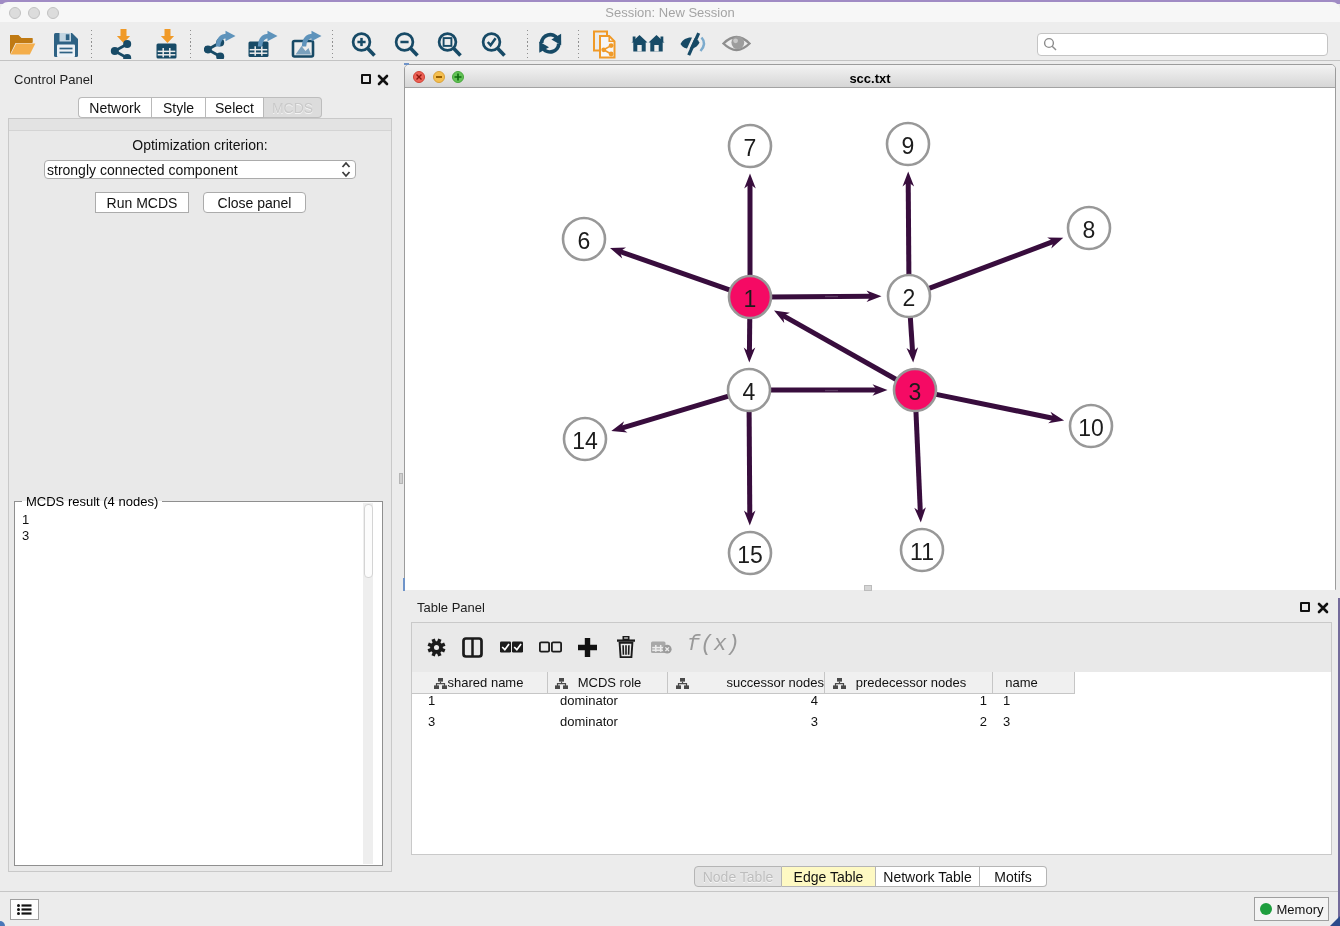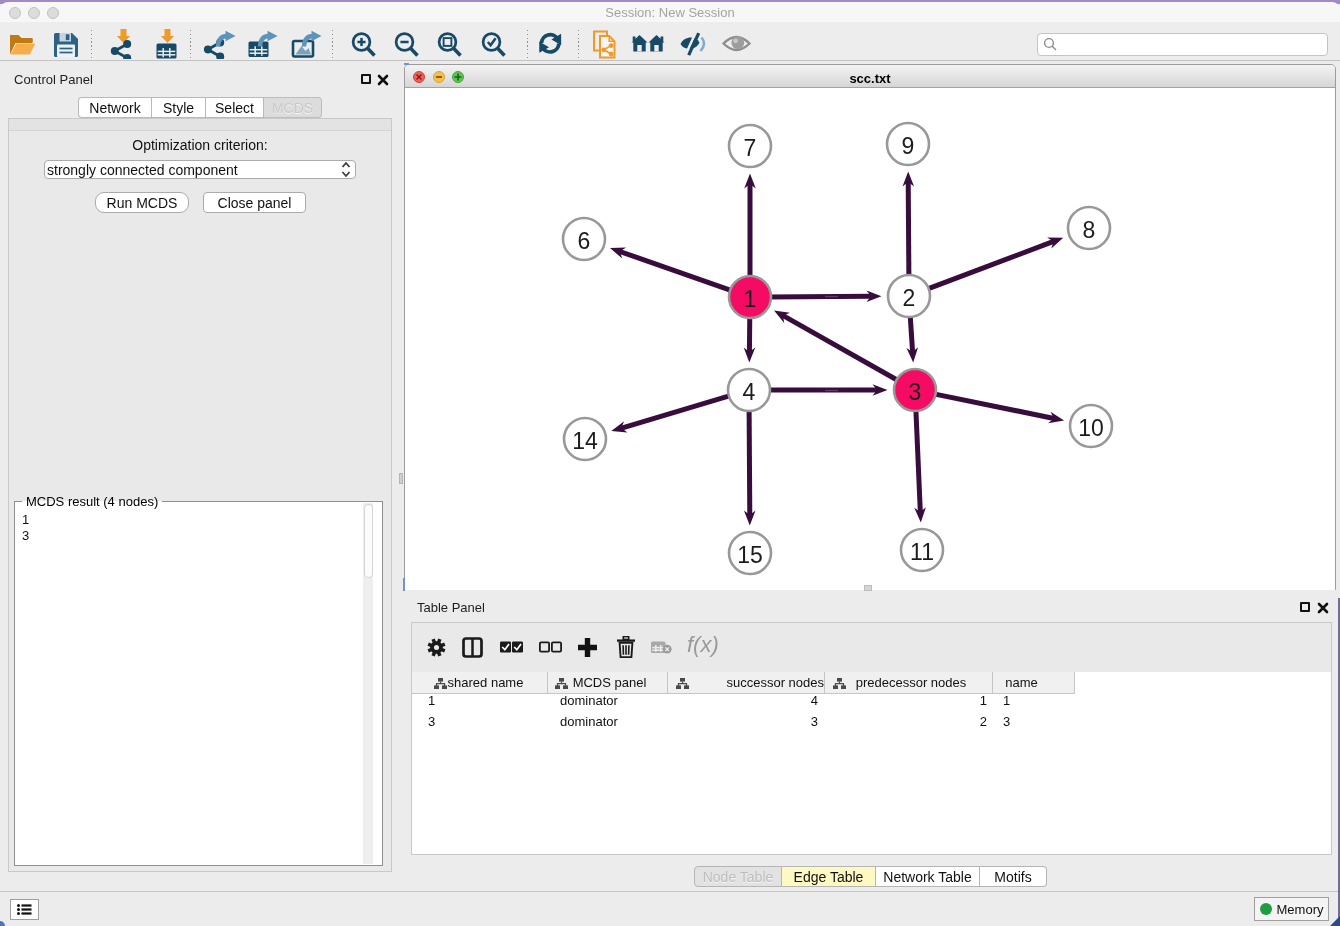--- a/index.html
+++ b/index.html
@@ -157,21 +157,21 @@
 </div>
 
 <div class="abs" style="left:8px;top:118px;width:384px;height:754px;background:#e9e9e9;border:1px solid #c9c9c9"></div>
 <div class="abs" style="left:9px;top:119px;width:382px;height:12px;background:#e3e3e3;border-bottom:1px solid #d4d4d4"></div>
 <div class="abs" style="left:0;top:137px;width:400px;text-align:center;font-size:14px;color:#111">Optimization criterion:</div>
 <div class="abs" style="left:44px;top:160px;width:312px;height:19px;background:#fff;border:1px solid #ababab;border-radius:4px"></div>
 <div class="abs" style="left:47px;top:162px;font-size:14px;color:#111">strongly connected component</div>
 <svg class="abs" style="left:340px;top:161px" width="12" height="17" viewBox="0 0 12 17">
     <path d="M2.5 6 L6 2 L9.5 6 M2.5 11 L6 15 L9.5 11" fill="none" stroke="#3c3c3c" stroke-width="1.8"></path>
   </svg>
-<div class="abs" style="left:95px;top:192px;width:94px;height:21px;background:#fff;border:1px solid #ababab;border-radius:9px;text-align:center;line-height:20px;font-size:14px;color:#111">Run MCDS</div>
+<div class="abs" style="left:95px;top:192px;width:94px;height:21px;background:#fff;border:1px solid #ababab;border-radius:0;text-align:center;line-height:20px;font-size:14px;color:#111">Run MCDS</div>
 <div class="abs" style="left:203px;top:192px;width:103px;height:21px;background:#fff;border:1px solid #ababab;border-radius:4px;text-align:center;line-height:20px;font-size:14px;color:#111">Close panel</div>
 
 <div class="abs" style="left:14px;top:501px;width:369px;height:365px;background:#fff;border:1px solid #8f8f8f"></div>
 <div class="abs" style="left:22px;top:494px;padding:0 4px;font-size:13px;color:#000;background:linear-gradient(#e9e9e9 0 7px, #ffffff 7px)">MCDS result (4 nodes)</div>
 <div class="abs" style="left:22px;top:512px;font-size:13px;color:#111;line-height:16px">1<br>3</div>
 <div class="abs" style="left:363px;top:503px;width:10px;height:361px;background:#eeeeee"></div>
 <div class="abs" style="left:363.5px;top:504px;width:9px;height:74px;background:#fcfcfc;border:1px solid #d4d4d4;border-radius:4px"></div>
 
 <div class="abs" style="left:399px;top:473px;width:4px;height:11px;background:#cfcfcf;border:1px solid #b5b5b5"></div>
 
@@ -293,25 +293,25 @@
   </svg>
 <svg style="position:absolute;left:651px;top:641px" width="21" height="13" viewBox="0 0 21 13">
     <rect x="0" y="0.5" width="14.5" height="11.5" rx="1.5" fill="#a8a8a8"></rect>
     <line x1="1.2" y1="6.6" x2="13.3" y2="6.6" stroke="#ececec" stroke-width="1.5"></line>
     <line x1="1.2" y1="9.2" x2="13.3" y2="9.2" stroke="#ececec" stroke-width="1.5"></line>
     <line x1="4.8" y1="3.9499999999999997" x2="4.8" y2="10.8" stroke="#ececec" stroke-width="1.5"></line>
     <line x1="9.7" y1="3.9499999999999997" x2="9.7" y2="10.8" stroke="#ececec" stroke-width="1.5"></line>
     <circle cx="16.2" cy="8.2" r="4.4" fill="#9b9b9b"></circle>
     <path d="M14.4 6.4 L18 10 M18 6.4 L14.4 10" stroke="#ececec" stroke-width="1.3"></path>
   </svg>
-<div style="position:absolute;left:687px;top:632px;width:36px;font-family:Liberation Sans, sans-serif;font-style:italic;font-size:22px;color:#999">f(x)</div>
+<div style="position:absolute;left:687px;top:632px;width:36px;font-family:Liberation Mono, monospace;font-style:italic;font-size:22px;color:#999">f(x)</div>
 <div class="abs" style="left:412px;top:672px;width:919px;height:182px;background:#fff"></div>
 <div class="abs" style="left:412px;top:672px;height:22px;display:flex;font-size:13px;color:#111">
   <div style="width:136px;background:#f0f0f0;border-right:1px solid #c6c6c6;border-bottom:1px solid #c6c6c6;text-align:center;line-height:21px;padding-left:12px">shared name</div>
-  <div style="width:120px;background:#f0f0f0;border-right:1px solid #c6c6c6;border-bottom:1px solid #c6c6c6;text-align:center;line-height:21px;padding-left:4px">MCDS panel</div>
+  <div style="width:120px;background:#f0f0f0;border-right:1px solid #c6c6c6;border-bottom:1px solid #c6c6c6;text-align:center;line-height:21px;padding-left:4px">MCDS role</div>
   <div style="width:157px;background:#f0f0f0;border-right:1px solid #c6c6c6;border-bottom:1px solid #c6c6c6;text-align:right;line-height:21px;padding-left:6px">successor nodes</div>
   <div style="width:168px;background:#f0f0f0;border-right:1px solid #c6c6c6;border-bottom:1px solid #c6c6c6;text-align:center;line-height:21px;padding-left:5px">predecessor nodes</div>
   <div style="width:82px;background:#f0f0f0;border-right:1px solid #c6c6c6;border-bottom:1px solid #c6c6c6;text-align:center;line-height:21px;padding-right:24px">name</div>
 </div>
 <svg style="position:absolute;left:434px;top:678px" width="13" height="11" viewBox="0 0 13 11">
     <rect x="4" y="0" width="5" height="3.6" fill="#4a4a4a"></rect>
     <path d="M6.5 3.6 L6.5 5.6 M2.5 8 L2.5 5.6 L10.5 5.6 L10.5 8" fill="none" stroke="#4a4a4a" stroke-width="1.2"></path>
     <rect x="0" y="7.4" width="5" height="3.6" fill="#4a4a4a"></rect>
     <rect x="8" y="7.4" width="5" height="3.6" fill="#4a4a4a"></rect>
   </svg>

